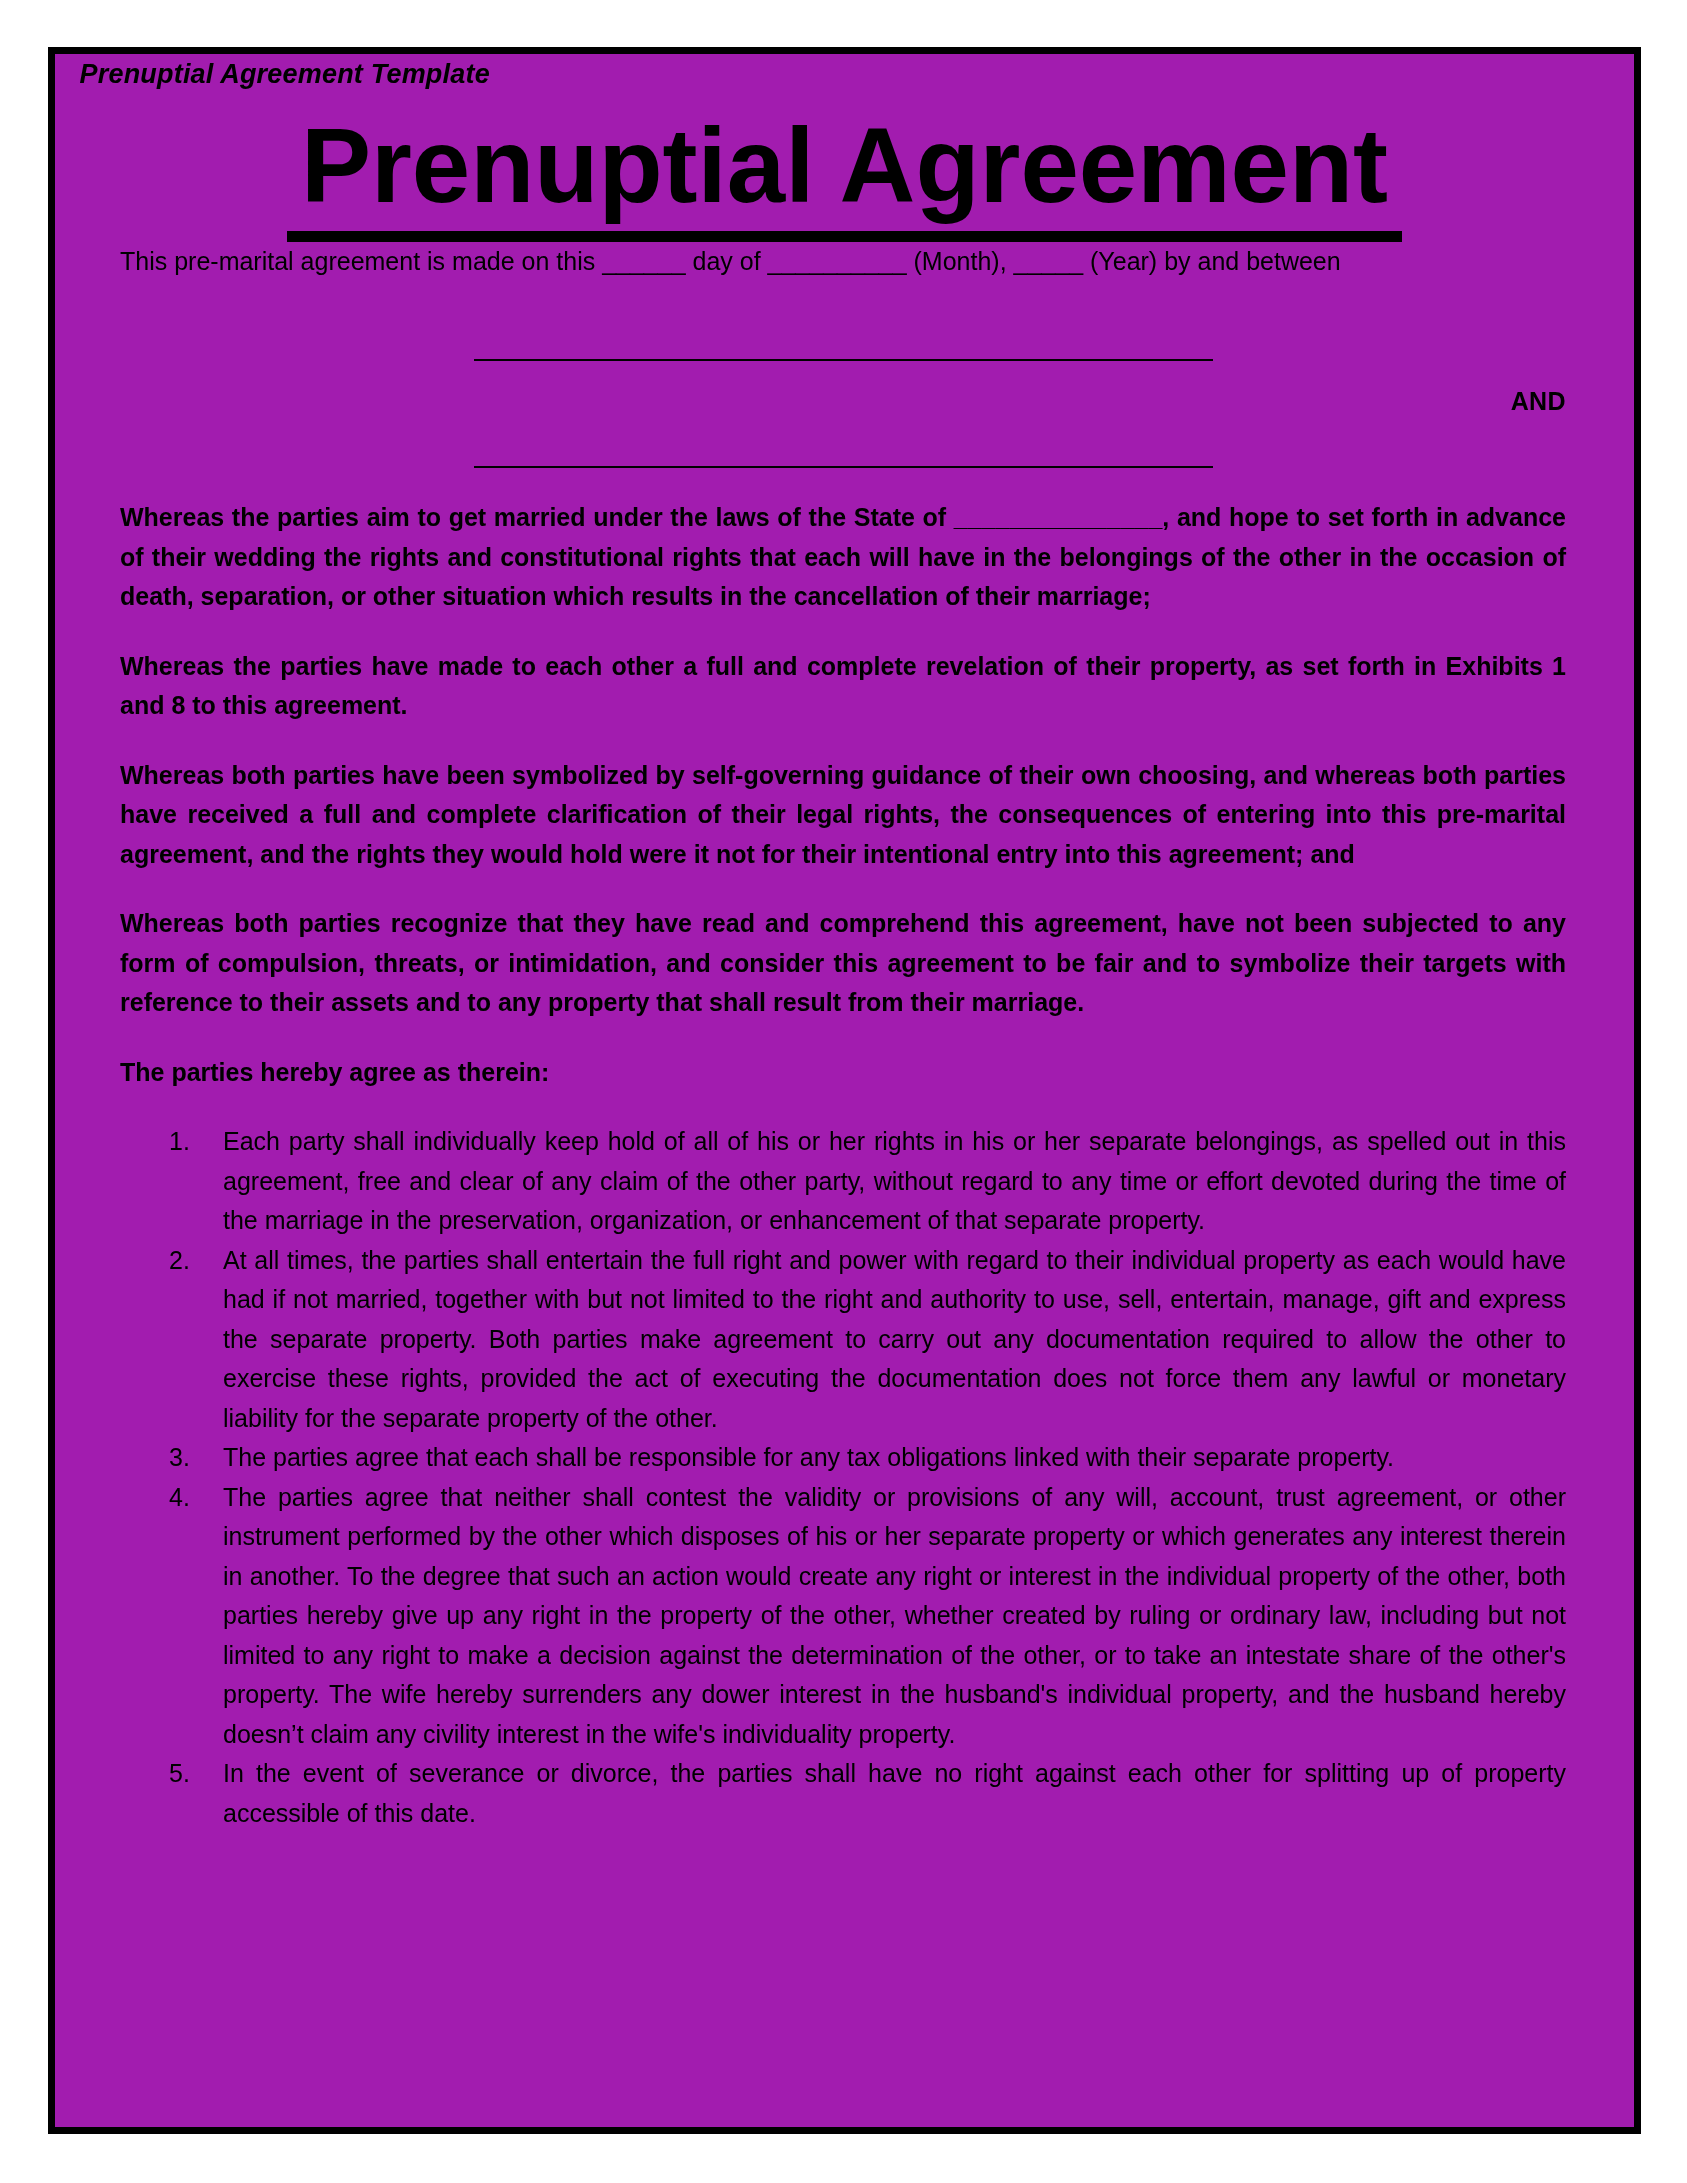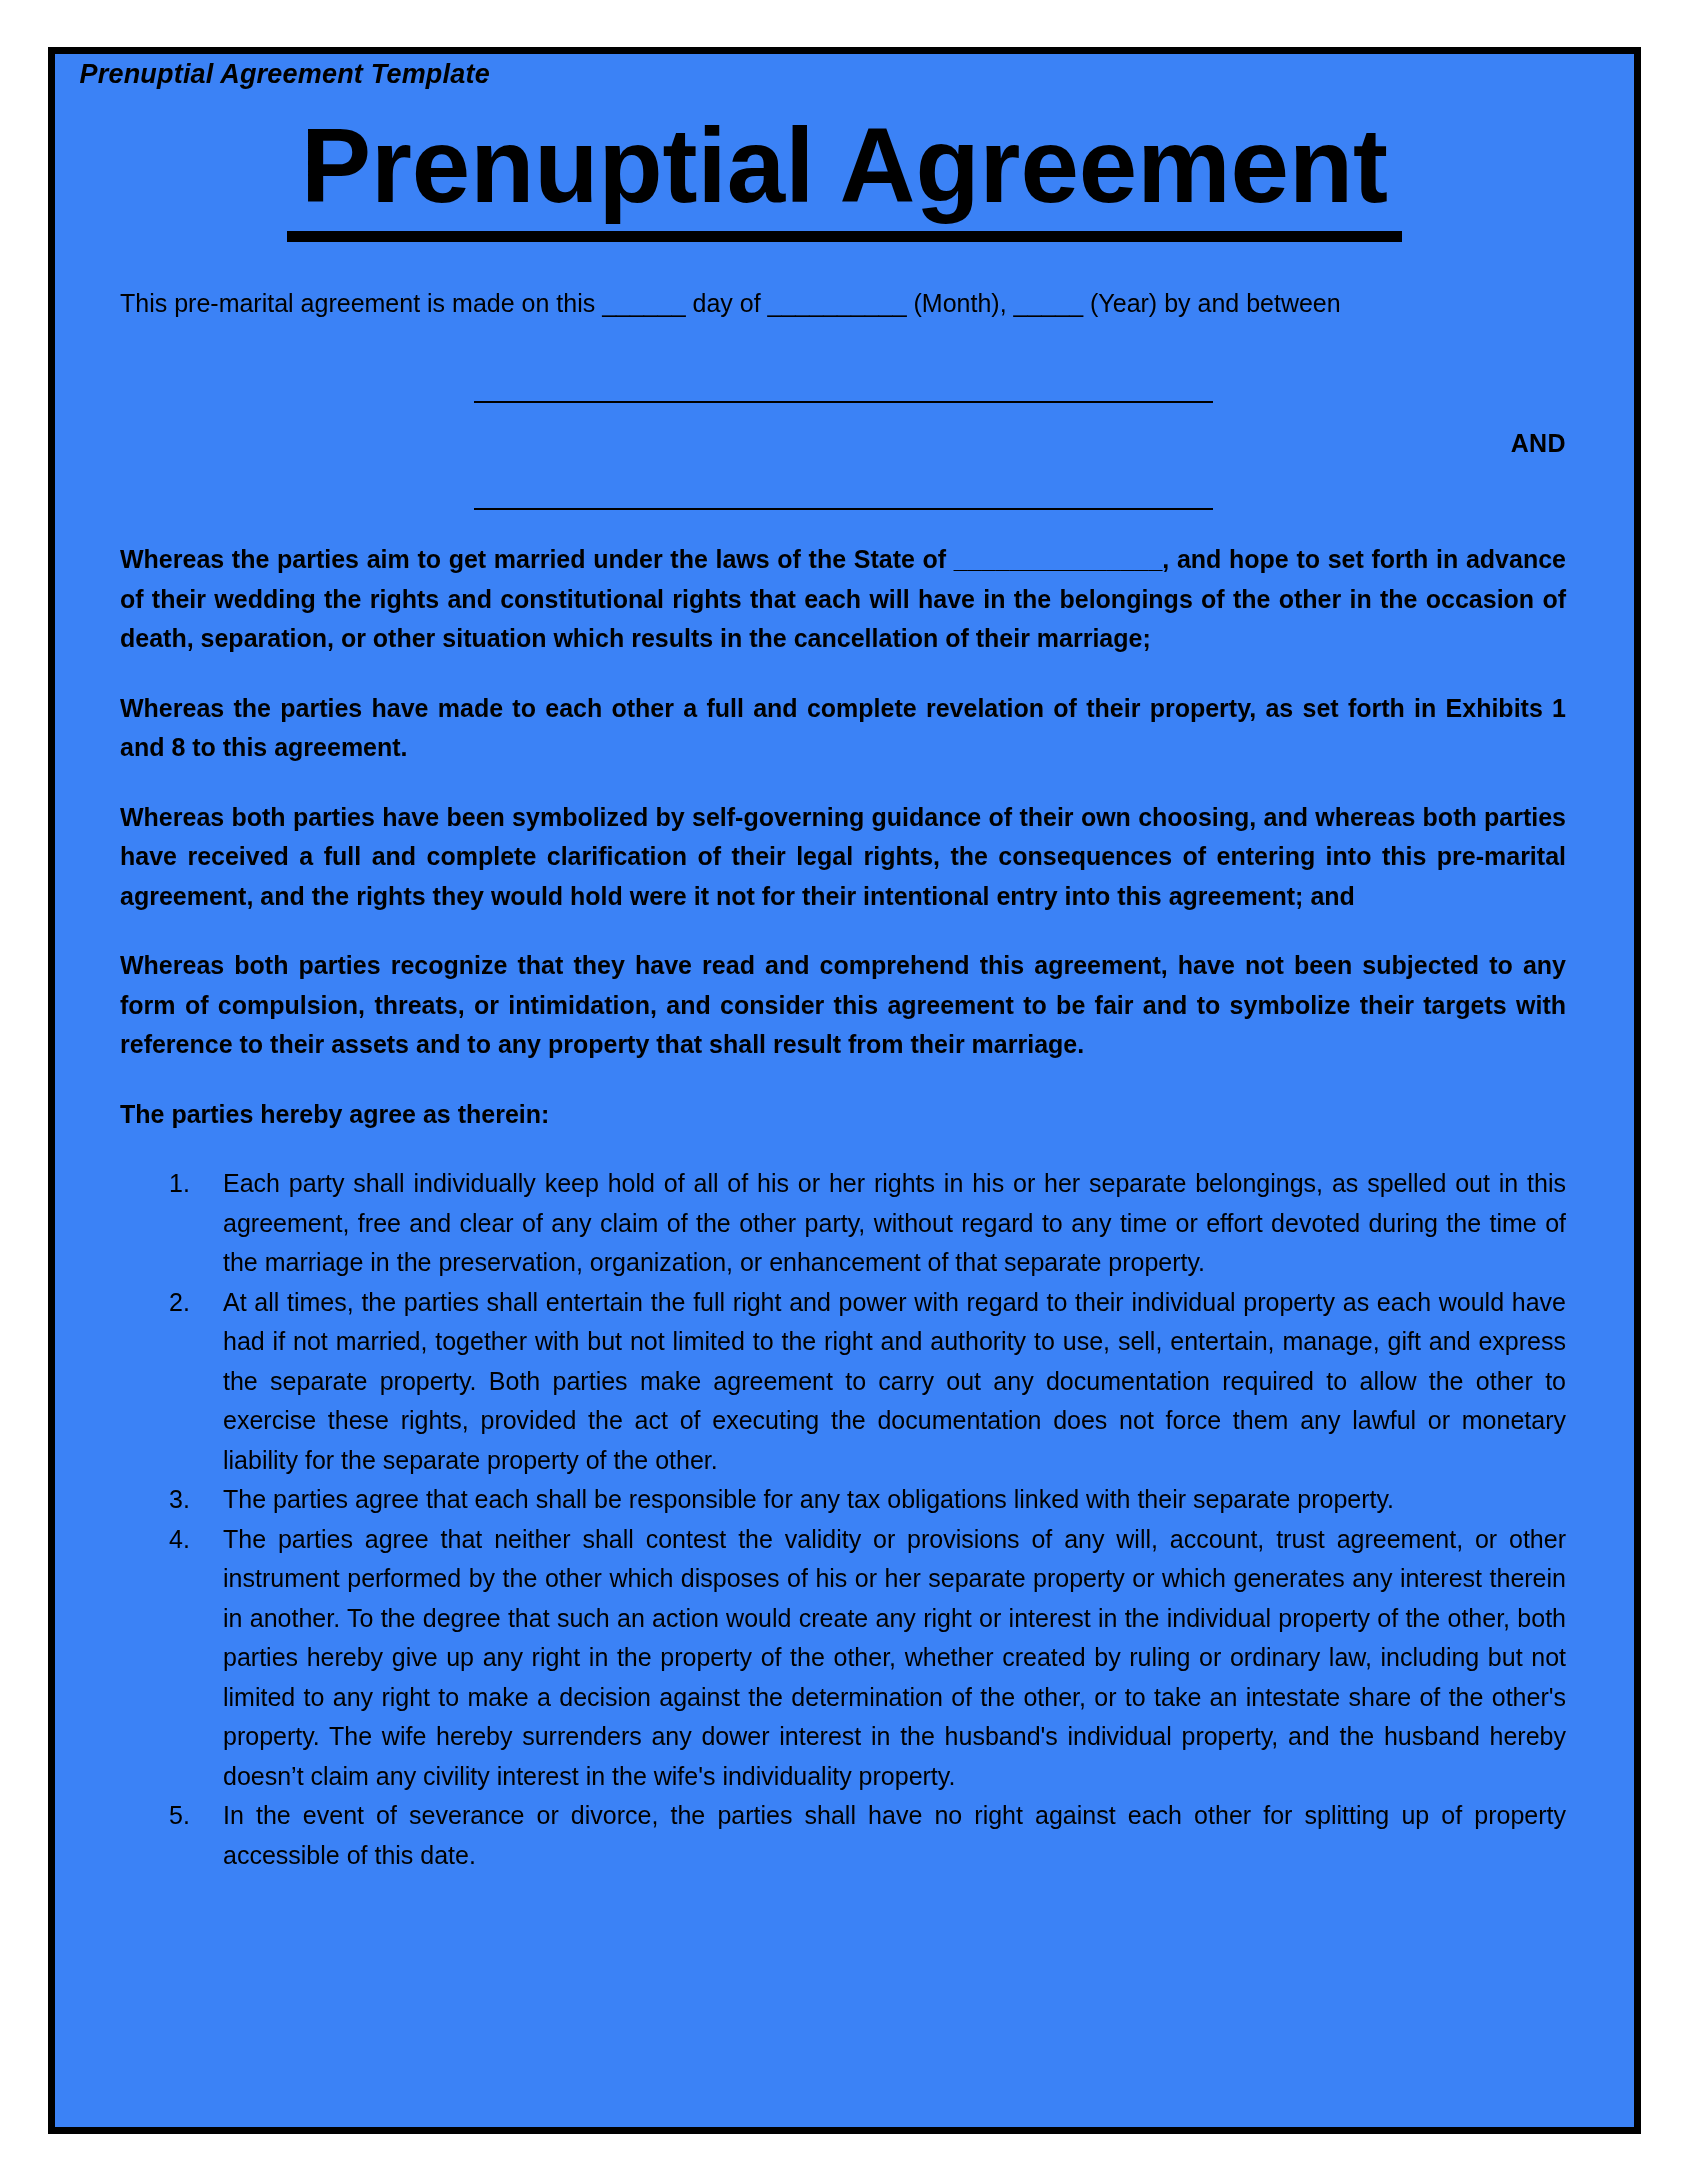--- a/index.html
+++ b/index.html
@@ -12,21 +12,21 @@
     font-family: "Liberation Sans", "DejaVu Sans", sans-serif;
     color: #000;
   }
   .doc-frame {
     position: absolute;
     left: 48px;
     top: 47px;
     width: 1593px;
     height: 2087px;
     border: 7.9px solid #000;
-    background: #3b82f6;
+    background: #a21caf;
   }
   .header-label {
     font-size: 27px;
     font-weight: 700;
     font-style: italic;
     padding: 5.2px 0 0 24.5px;
     letter-spacing: 0.2px;
   }
   .title-row {
     text-align: center;
@@ -39,21 +39,21 @@
     line-height: 1.0;
     border-bottom: 11.4px solid #000;
     padding: 0 14px 13px 14px;
     white-space: nowrap;
   }
   .content {
     padding: 0 68px 0 65px;
     font-size: 25px;
     line-height: 1.58;
   }
-  .intro { margin-top: 42px; }
+  .intro { }
   .blank-line {
     width: 739px;
     margin: 0 auto;
     height: 0;
     border-bottom: 2.6px solid #000;
   }
   .bl-1 { margin-top: 77px; }
   .and-label {
     margin-top: 21px;
     font-weight: 700;

